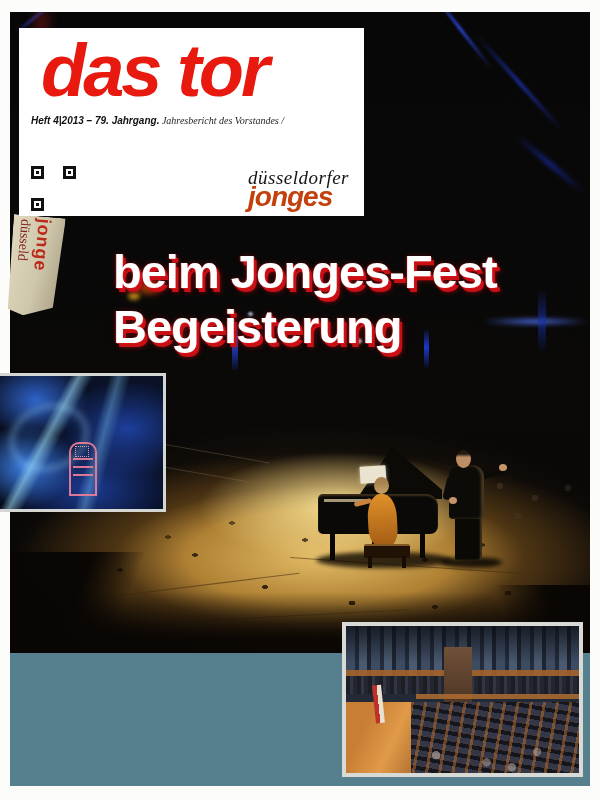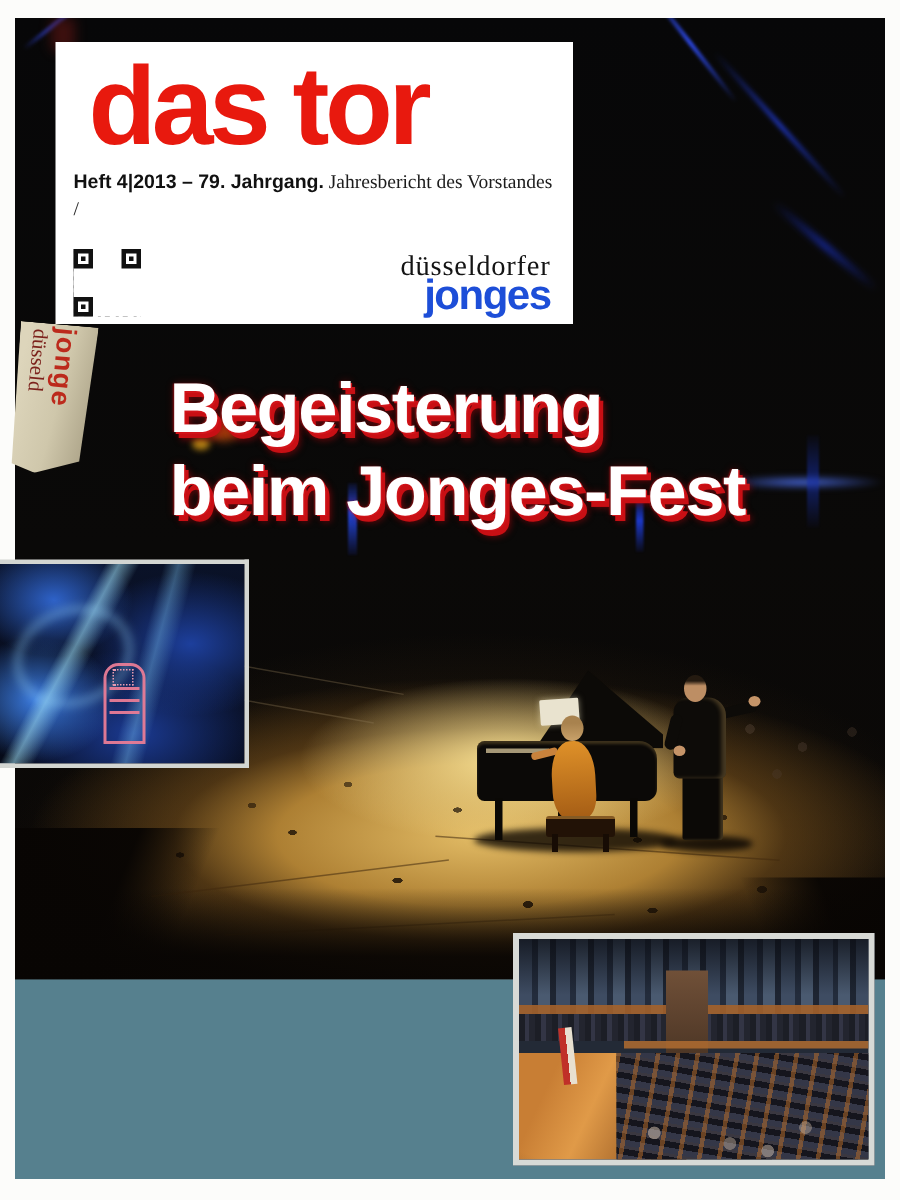--- a/index.html
+++ b/index.html
@@ -127,25 +127,25 @@
     font-size:14px;color:#7c221c;}
   .banner-txt2{left:22px;top:2px;font-weight:700;font-size:18px;color:#bc2a1c;letter-spacing:1px;}
 
   
   .headline{left:113px;top:244px;font-weight:700;font-size:47px;line-height:55px;
     color:#ffffff;letter-spacing:-1px;white-space:nowrap;
     text-shadow:1px 1px 0 #d2141a, -1px 0 1px rgba(210,20,26,.45),
       3px 4px 0 #c80f14, 4px 5px 4px rgba(160,10,14,.55), 0 0 6px rgba(200,15,20,.3);}
 
   
-  .header-card{left:37px;top:28px;width:345px;height:188px;background:#ffffff;}
+  .header-card{left:19px;top:28px;width:345px;height:188px;background:#ffffff;font-style:italic;}
   .masthead{position:absolute;left:22px;top:8px;font-weight:700;font-size:74px;
     line-height:0.95;letter-spacing:-3px;}
   .issue-line{position:absolute;left:12px;top:84px;width:326px;
-    font-family:"Liberation Serif",serif;font-size:13px;line-height:18px;color:#1c1c1c;}
+    font-family:"Liberation Serif",serif;font-size:10px;line-height:18px;color:#1c1c1c;}
   .issue-bold{font-family:"Liberation Sans",sans-serif;font-weight:700;color:#111;}
   
   .qr{position:absolute;left:12px;top:138px;width:45px;height:45px;background:#fff;
     background-image:
       repeating-linear-gradient(0deg,#111 0 3px,transparent 3px 6px,#111 6px 8px,transparent 8px 11px),
       repeating-linear-gradient(90deg,#111 0 3px,transparent 3px 7px,#111 7px 9px,transparent 9px 12px);
     background-blend-mode:lighten;background-position:9px 9px;}
   .qr-finder{position:absolute;width:13px;height:13px;border:3px solid #111;
     background:#fff;box-sizing:border-box;}
   .qr-finder::after{content:"";position:absolute;left:2px;top:2px;width:3px;height:3px;background:#111;}
@@ -265,43 +265,43 @@
   <div class="abs dark-wedge-bl"></div>
   <div class="abs dark-wedge-br"></div>
   <div class="abs dark-strip-b"></div>
 
   <div class="abs banner">
     <span class="banner-txt banner-txt1">düsseld</span>
     <span class="banner-txt banner-txt2">jonge</span>
   </div>
 
   <div class="abs headline">
+    <div>beim Jonges-Fest</div>
     <div>Begeisterung</div>
-    <div>beim Jonges-Fest</div>
   </div>
 
   <div class="abs inset-laser">
     <div class="laser-swirl"></div>
     <div class="laser-obj"></div>
   </div>
 
   <div class="abs header-card">
     <div class="masthead" style="color: rgb(232, 25, 14);">das tor</div>
     <div class="issue-line">
       <span class="issue-bold">Heft 4|2013 – 79. Jahrgang.</span>
       <span>Jahresbericht des Vorstandes /</span><br>
     </div>
     <div class="qr">
       <span class="qr-finder qf1"></span>
       <span class="qr-finder qf2"></span>
       <span class="qr-finder qf3"></span>
     </div>
     <div class="pub-logo">
       <div class="pub-top">düsseldorfer</div>
-      <div class="pub-bottom" style="color: #1d4ed8; text-align: right;">jonges</div>
+      <div class="pub-bottom" style="color: #c2410c;">jonges</div>
     </div>
   </div>
 
   <div class="abs teal-band" style="background: rgb(86, 128, 142);"></div>
 
   <div class="abs inset-hall">
     <div class="hall-cols"></div>
     <div class="hall-balc1"></div>
     <div class="hall-crowd-up"></div>
     <div class="hall-organ"></div>

